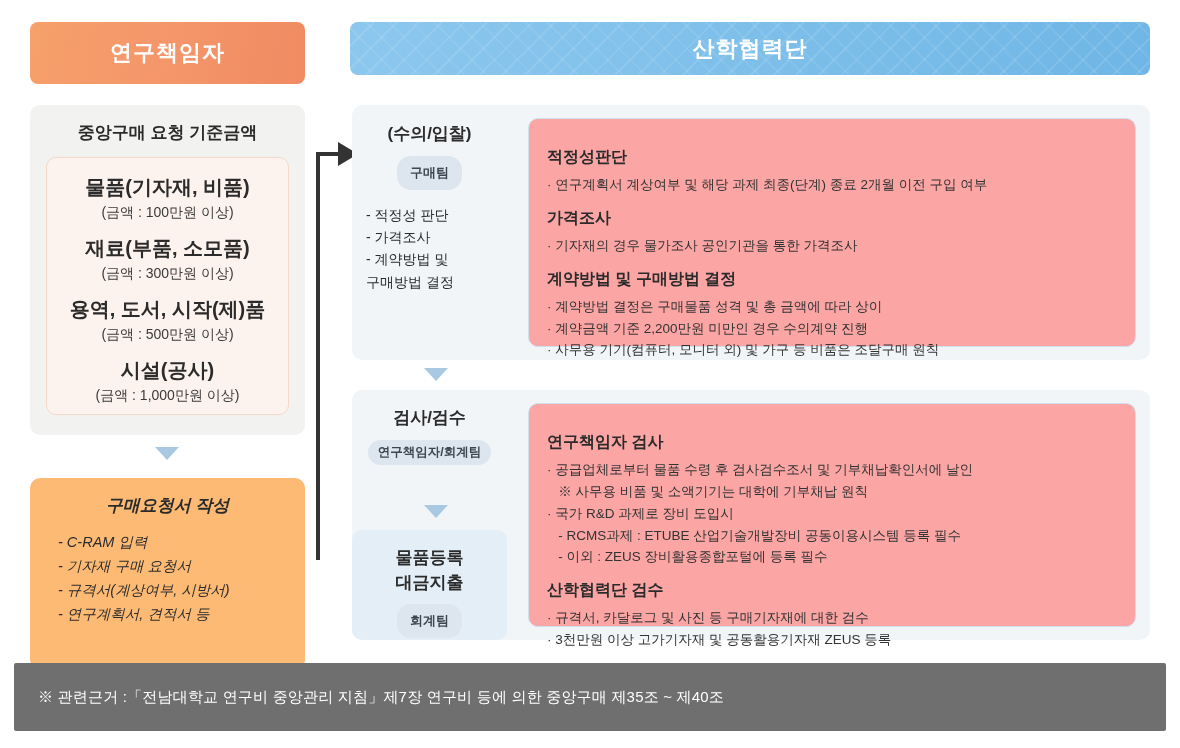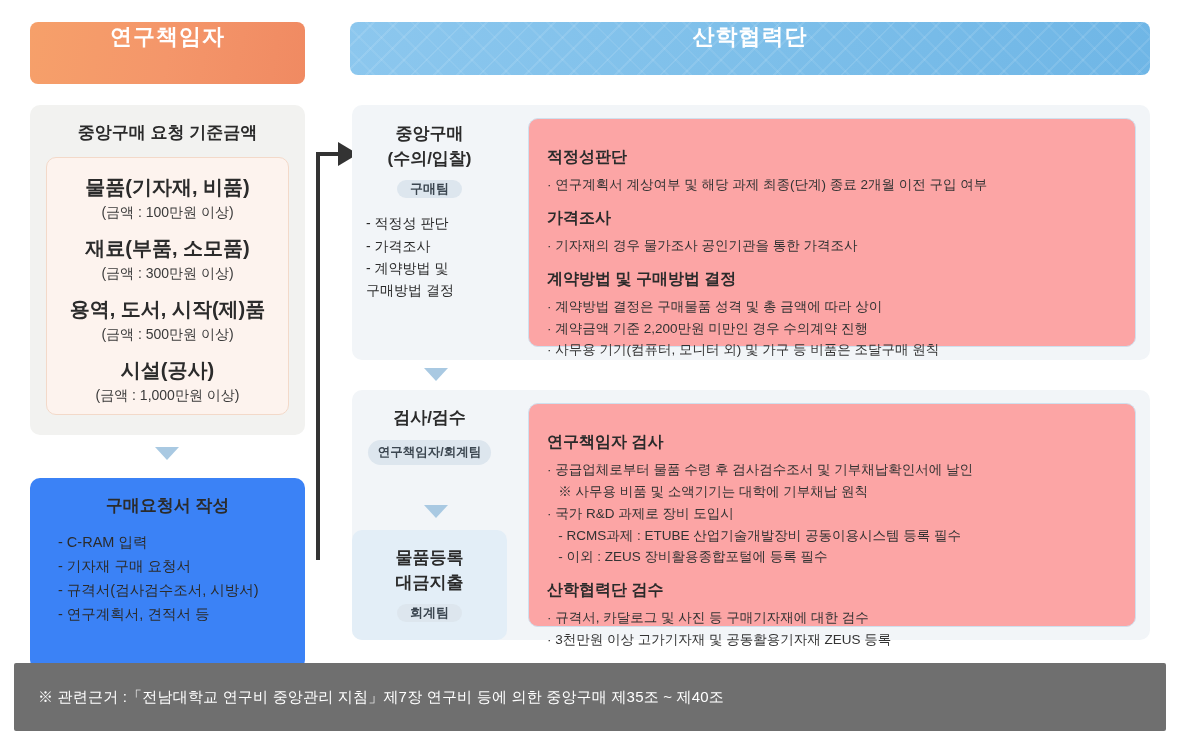--- a/index.html
+++ b/index.html
@@ -18,20 +18,21 @@
     position: relative;
     width: 1180px;
     height: 748px;
   }
 
   
   .col-header {
     position: absolute;
     border-radius: 8px;
     display: flex;
+    align-items: center;
     justify-content: center;
     font-size: 22px;
     font-weight: bold;
     color: #ffffff;
     letter-spacing: 1px;
   }
   #header-pi {
     left: 30px;
     top: 22px;
     width: 275px;
@@ -103,22 +104,23 @@
     font-size: 14px;
     color: #3a3a3a;
     line-height: 1.5;
   }
 
   #box-request {
     left: 30px;
     top: 478px;
     width: 275px;
     height: 192px;
-    background: #3b82f6;
-    border-radius: 10px;
+    background: #fdba74;
+    border-radius: 10px;
+    font-style: italic;
   }
   #box-request .panel-title {
     margin-top: 16px;
   }
   #request-list {
     margin: 14px 0 0 28px;
     font-size: 14.5px;
     color: #2b2b2b;
     line-height: 1.65;
   }
@@ -168,21 +170,21 @@
   }
   .stage-left .name {
     font-size: 17px;
     font-weight: bold;
     color: #2b2b2b;
     line-height: 1.45;
   }
   .pill {
     display: inline-block;
     margin-top: 9px;
-    padding: 0 13px;
+    padding: 8px 13px;
     border-radius: 14px;
     background: #dde6ee;
     color: #3b4650;
     font-size: 13px;
     font-weight: bold;
     white-space: nowrap;
   }
   .pill.wide { padding: 4px 10px; font-size: 12.5px; }
   .stage-left .sublist {
     margin-top: 14px;
@@ -297,28 +299,27 @@
     </div>
   </div>
 
   <div class="arrow-down" id="arrow-left-1"></div>
 
   <div class="panel" id="box-request">
     <div class="panel-title">구매요청서 작성</div>
     <div id="request-list">
       <div>- C-RAM 입력</div>
       <div>- 기자재 구매 요청서</div>
-      <div>- 규격서(검사검수조서, 시방서)</div>
+      <div>- 규격서(계상여부, 시방서)</div>
       <div>- 연구계획서, 견적서 등</div>
     </div>
   </div>
 
   <div class="panel" id="stage-1"></div>
   <div class="stage-left" style="left:352px; top:122px;">
-    <div class="name">중앙구매</div>
     <div class="name">(수의/입찰)</div>
     <div class="pill">구매팀</div>
     <div class="sublist">
       <div>- 적정성 판단</div>
       <div>- 가격조사</div>
       <div>- 계약방법 및</div>
       <div>   구매방법 결정</div>
     </div>
   </div>
 

